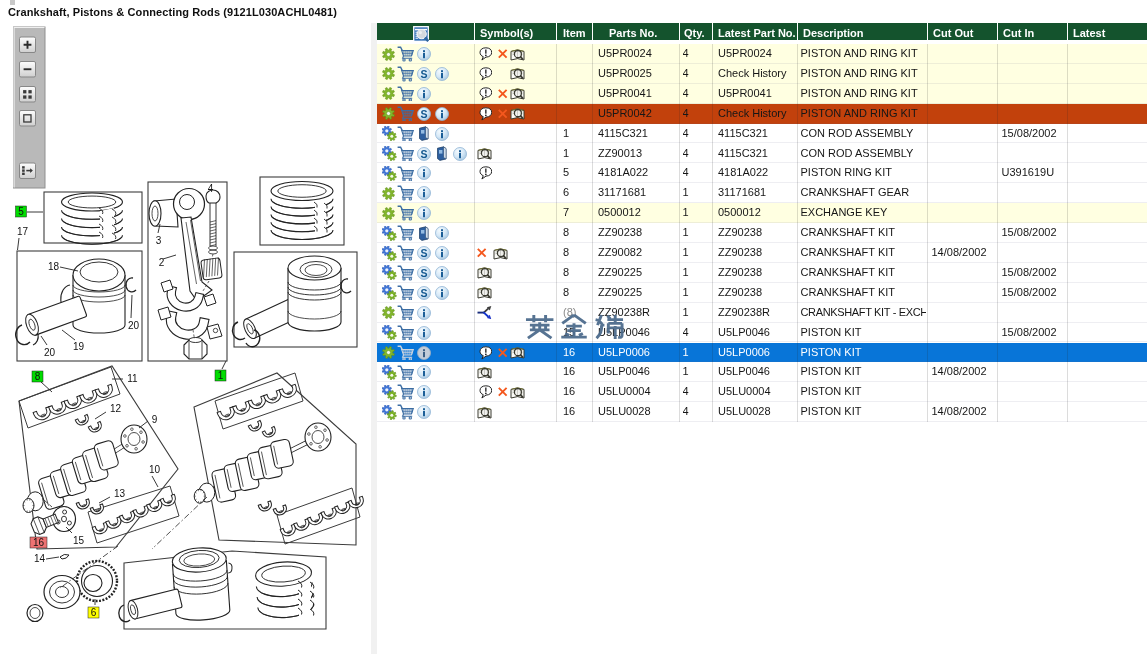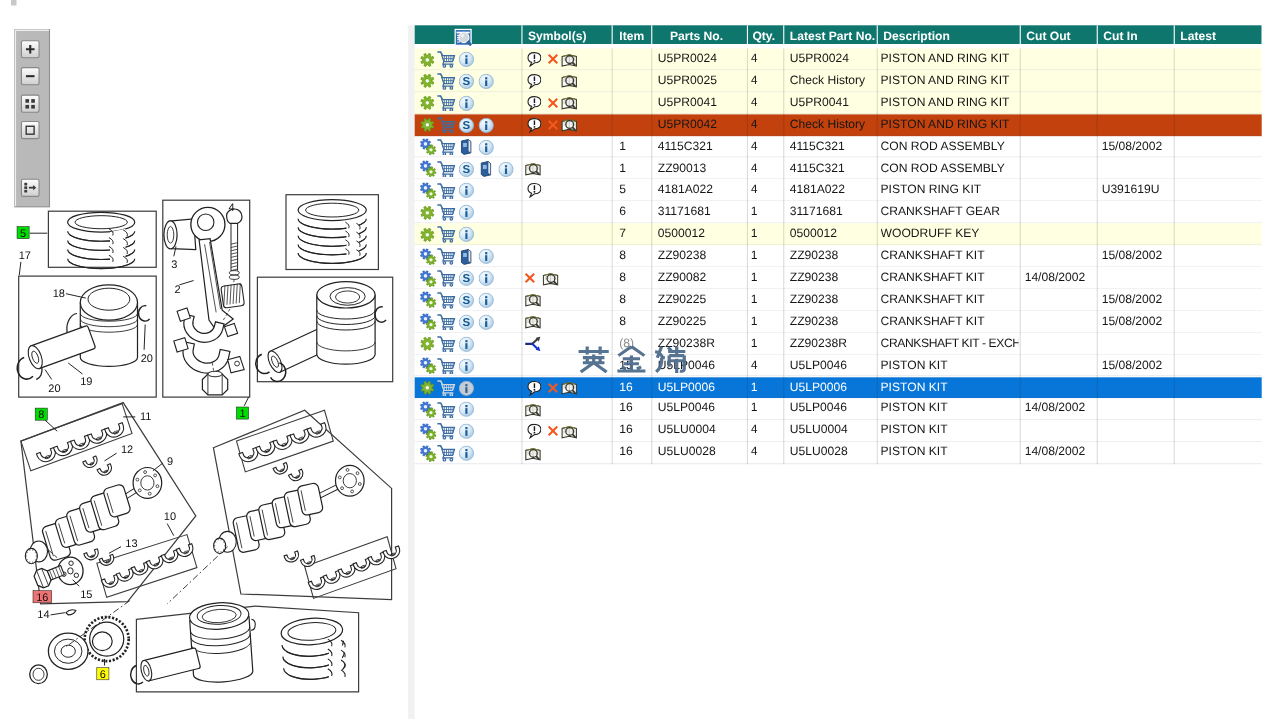--- a/index.html
+++ b/index.html
@@ -1,20 +1,20 @@
 <!DOCTYPE html>
 <html><head><meta charset="utf-8"><style>
 * {margin:0;padding:0;box-sizing:content-box}
 html,body {width:1147px;height:654px;overflow:hidden;background:#fff;font-family:"Liberation Sans",sans-serif}
 #page {position:relative;width:1147px;height:654px}
 .diag {position:absolute;left:0;top:0;z-index:1}
 #title {position:absolute;left:8px;top:6px;font-size:11px;font-weight:bold;color:#101010;z-index:2;letter-spacing:0.1px}
 #split {position:absolute;left:371px;top:23px;width:6px;height:631px;background:#f1f1f1;z-index:2}
 #tbl {position:absolute;left:377px;top:23px;width:770px;height:401px;z-index:3;font-size:11px}
-#thead {position:absolute;left:0;top:0;width:770px;height:17px;background:#0f766e}
+#thead {position:absolute;left:0;top:0;width:770px;height:17px;background:#14532d}
 .h {position:absolute;top:0;height:21px;line-height:21px;color:#fff;font-weight:bold;white-space:nowrap}
 .hs {position:absolute;top:0;width:1px;height:21px;background:#fff}
 .row {position:absolute;left:0;width:828px;border-bottom:1px solid rgba(100,100,135,0.11)}
 .c {position:absolute;top:0;height:18.90px;line-height:18.10px;white-space:nowrap;overflow:hidden}
 .vl {position:absolute;width:1px;background:rgba(40,40,40,0.16);z-index:5}
 #tick {position:absolute;left:10px;top:0;width:5px;height:5px;background:#c8c8c8;z-index:2}
 </style></head>
 <body>
 <div id="page">
 <svg width="0" height="0" style="position:absolute">
@@ -547,20 +547,21 @@
 <text x="78.5" y="544" text-anchor="middle" style="font-family:Liberation Sans;font-size:10px;" fill="#111">15</text>
 <path d="M72,533 L66,527" stroke="#222" stroke-width="0.9" fill="none"></path>
 <rect x="30" y="537" width="17" height="11" fill="#ee7272" stroke="#222" stroke-width="0.5"></rect>
       <text x="38.5" y="546" text-anchor="middle" style="font-family:Liberation Sans;font-size:10px;" fill="#111">16</text>
 <text x="39.5" y="562" text-anchor="middle" style="font-family:Liberation Sans;font-size:10px;" fill="#111">14</text>
 <path d="M46,559 L59,557" stroke="#222" stroke-width="0.9" fill="none"></path>
 <rect x="88" y="607" width="11" height="11" fill="#ffff00" stroke="#222" stroke-width="0.5"></rect>
       <text x="93.5" y="616" text-anchor="middle" style="font-family:Liberation Sans;font-size:10px;" fill="#111">6</text>
 <path d="M95,605 L95,599" stroke="#222" stroke-width="0.9" fill="none"></path>
     </svg>
+<div id="title">Crankshaft, Pistons &amp; Connecting Rods (9121L030ACHL0481)</div>
 <div id="tick"></div>
 <div id="split"></div>
 <div id="tbl">
  <div id="thead">
         <svg style="position:absolute;left:36px;top:2.5px" width="16" height="16">
           <use href="#hicon"></use>
         </svg>
         <div class="h" style="left:103px">Symbol(s)</div>
         <div class="h" style="left:186px">Item</div>
         <div class="h" style="left:232px">Parts No.</div>
@@ -758,21 +759,21 @@
         </svg>
         <svg style="position:absolute;left:39.5px;top:3px" width="14" height="14">
           <use href="#iconI"></use>
         </svg>
       </div>
 <div class="row" style="top:180.20px;height:18.90px;background:#ffffe1">
         <div class="c" style="left:186px;width:28px;color:#161616">7</div>
         <div class="c" style="left:221px;width:80px;color:#161616">0500012</div>
         <div class="c" style="left:305.5px;width:28.5px;color:#161616">1</div>
         <div class="c" style="left:341px;width:78px;color:#161616">0500012</div>
-        <div class="c" style="left:423.5px;width:125.5px;color:#161616">WOODRUFF KEY</div>
+        <div class="c" style="left:423.5px;width:125.5px;color:#161616">EXCHANGE KEY</div>
         <svg style="position:absolute;left:4.5px;top:3.5px" width="13" height="13">
           <use href="#gearG"></use>
         </svg>
         <svg style="position:absolute;left:19.5px;top:2.2px" width="17" height="15.5">
           <use href="#cart"></use>
         </svg>
         <svg style="position:absolute;left:39.5px;top:3px" width="14" height="14">
           <use href="#iconI"></use>
         </svg>
       </div>

